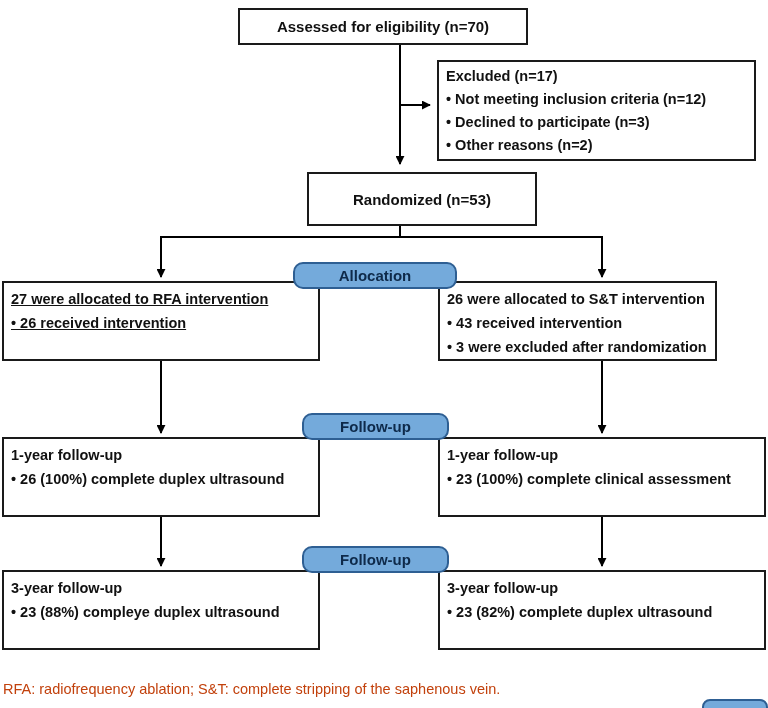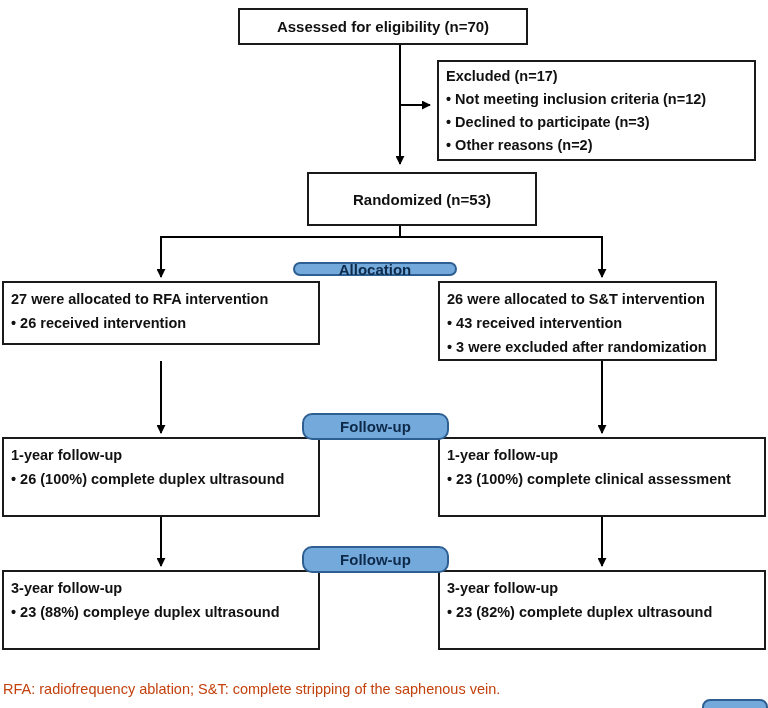--- a/index.html
+++ b/index.html
@@ -33,41 +33,41 @@
     justify-content: center;
     text-align: left;
   }
   .list-box { padding: 4px 7px; }
   .list-box .line { line-height: 24px; white-space: nowrap; }
   .box-excluded .line { line-height: 23px; }
 
   .box-eligibility { left: 238px; top: 8px;  width: 290px; height: 37px; font-size: 15px; }
   .box-excluded    { left: 437px; top: 60px;  width: 319px; height: 101px; padding-top: 3px; }
   .box-randomized  { left: 287px; top: 172px; width: 230px; height: 54px; font-size: 15px; margin-left: 20px; }
-  .box-alloc-left  { left: 2px;   top: 281px; width: 318px; height: 64px; }
+  .box-alloc-left  { left: 2px;   top: 281px; width: 318px; height: 80px; text-decoration: underline; }
   .box-alloc-right { left: 438px; top: 281px; width: 279px; height: 80px; }
   .box-fu1-left    { left: 2px;   top: 437px; width: 318px; height: 80px; }
   .box-fu1-right   { left: 438px; top: 437px; width: 328px; height: 80px; }
   .box-fu3-left    { left: 2px;   top: 570px; width: 318px; height: 80px; }
   .box-fu3-right   { left: 438px; top: 570px; width: 328px; height: 80px; }
 
   .badge {
     position: absolute;
     z-index: 2;
     display: flex;
     align-items: center;
     justify-content: center;
     background: var(--badge-fill, #74aadb);
     border: 2px solid var(--badge-border, #2e5f93);
     border-radius: 10px;
     font-weight: 700;
     font-size: 15px;
     color: #0e2a4a;
   }
-  .badge-allocation { left: 293px; top: 262px; width: 164px; height: 14px; }
+  .badge-allocation { left: 293px; top: 262px; width: 164px; height: 27px; }
   .badge-followup-1 { left: 302px; top: 413px; width: 147px; height: 27px; }
   .badge-followup-2 { left: 302px; top: 546px; width: 147px; height: 27px; }
 
   .footer {
     position: absolute;
     left: 3px;
     top: 681px;
     font-size: 14.5px;
     font-weight: 400;
     color: #c2410c;

